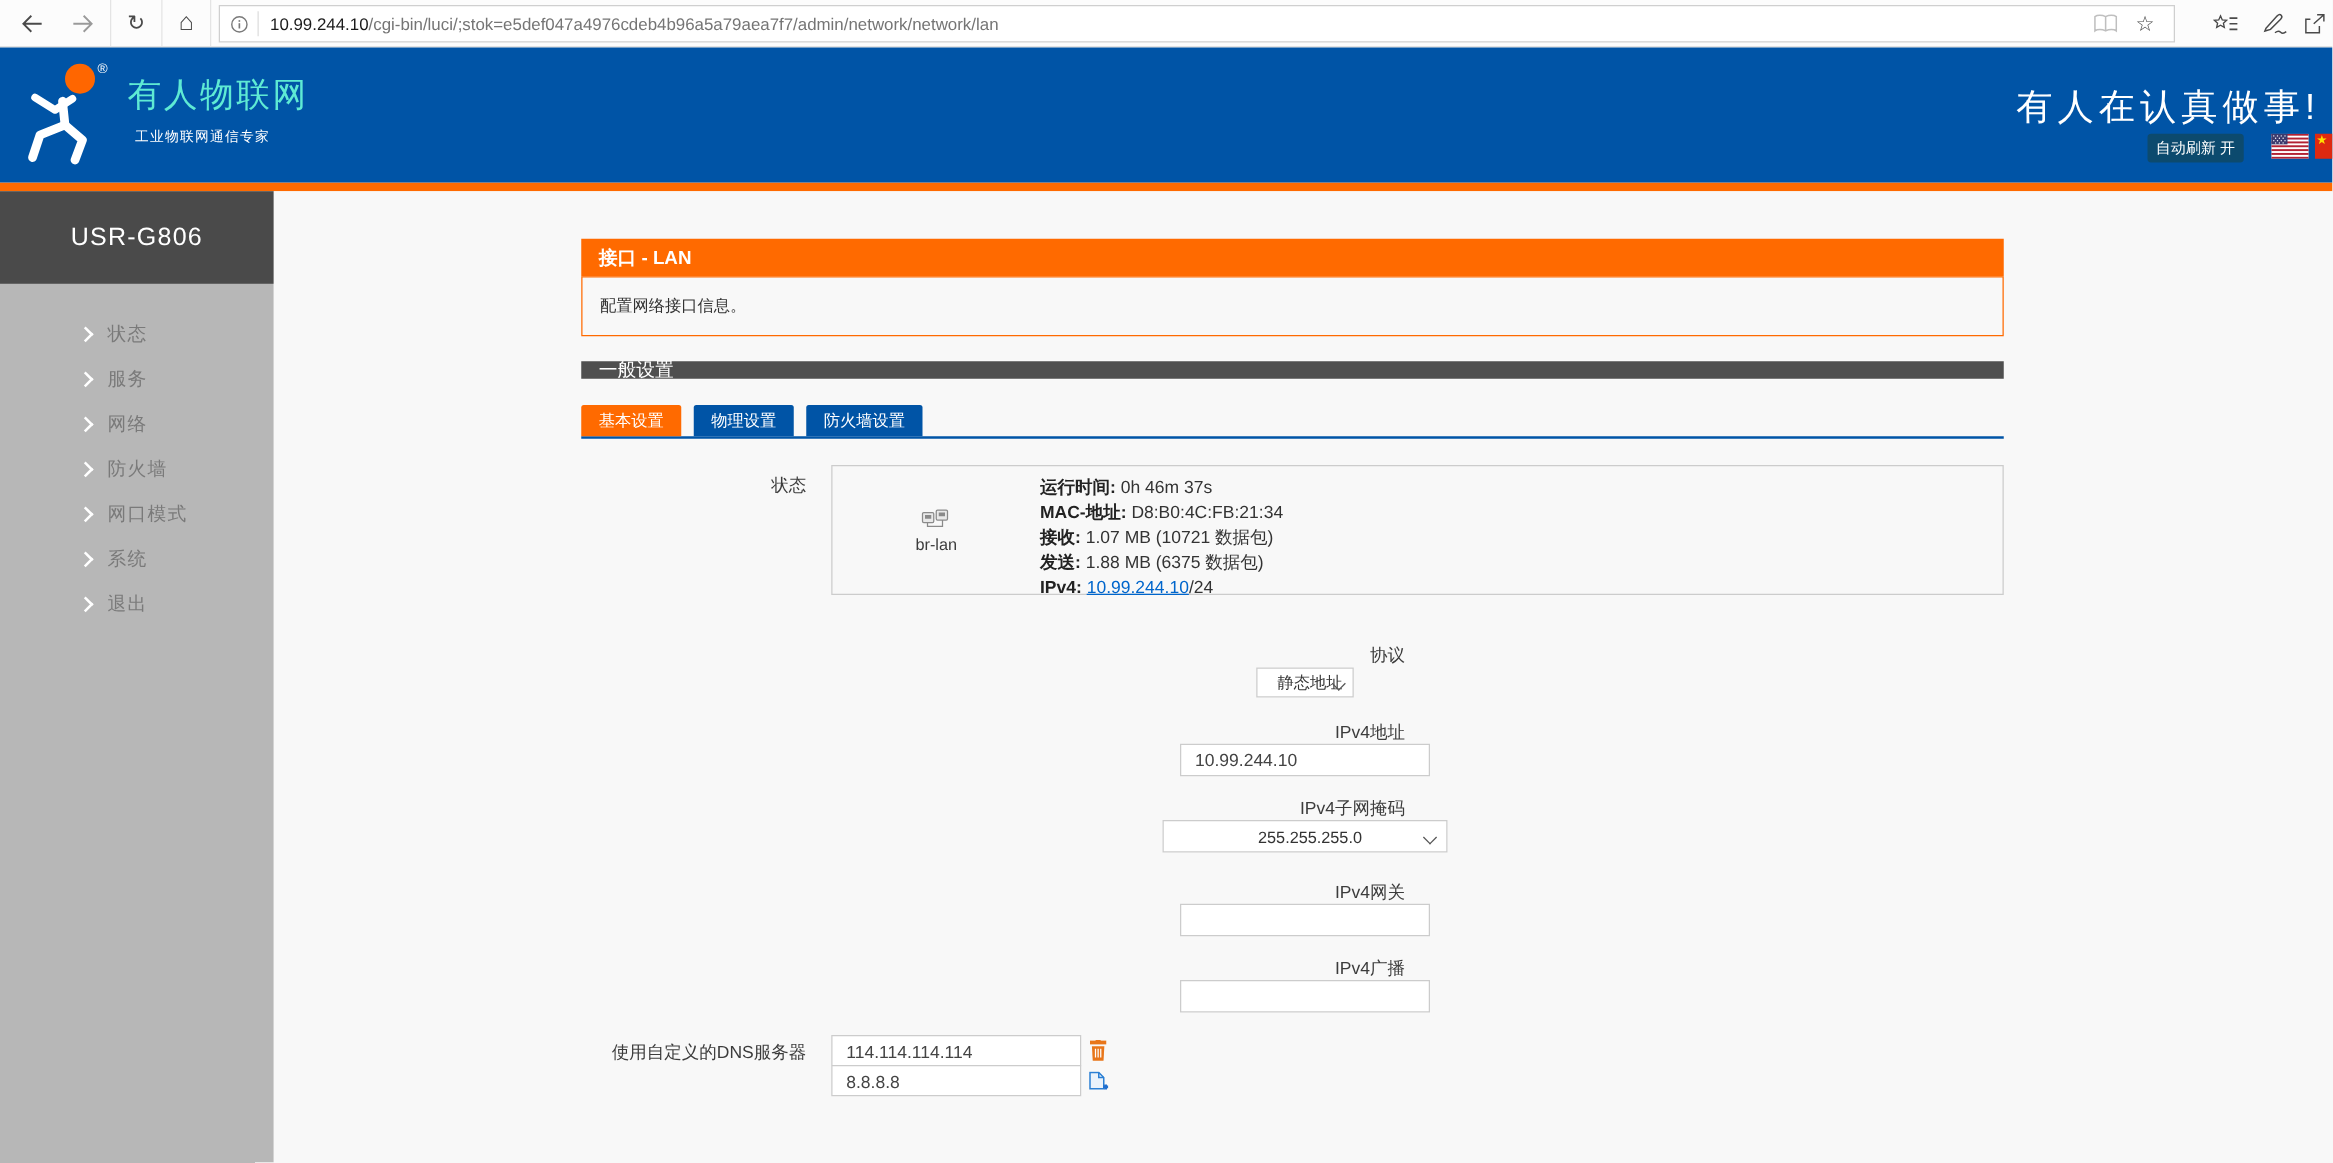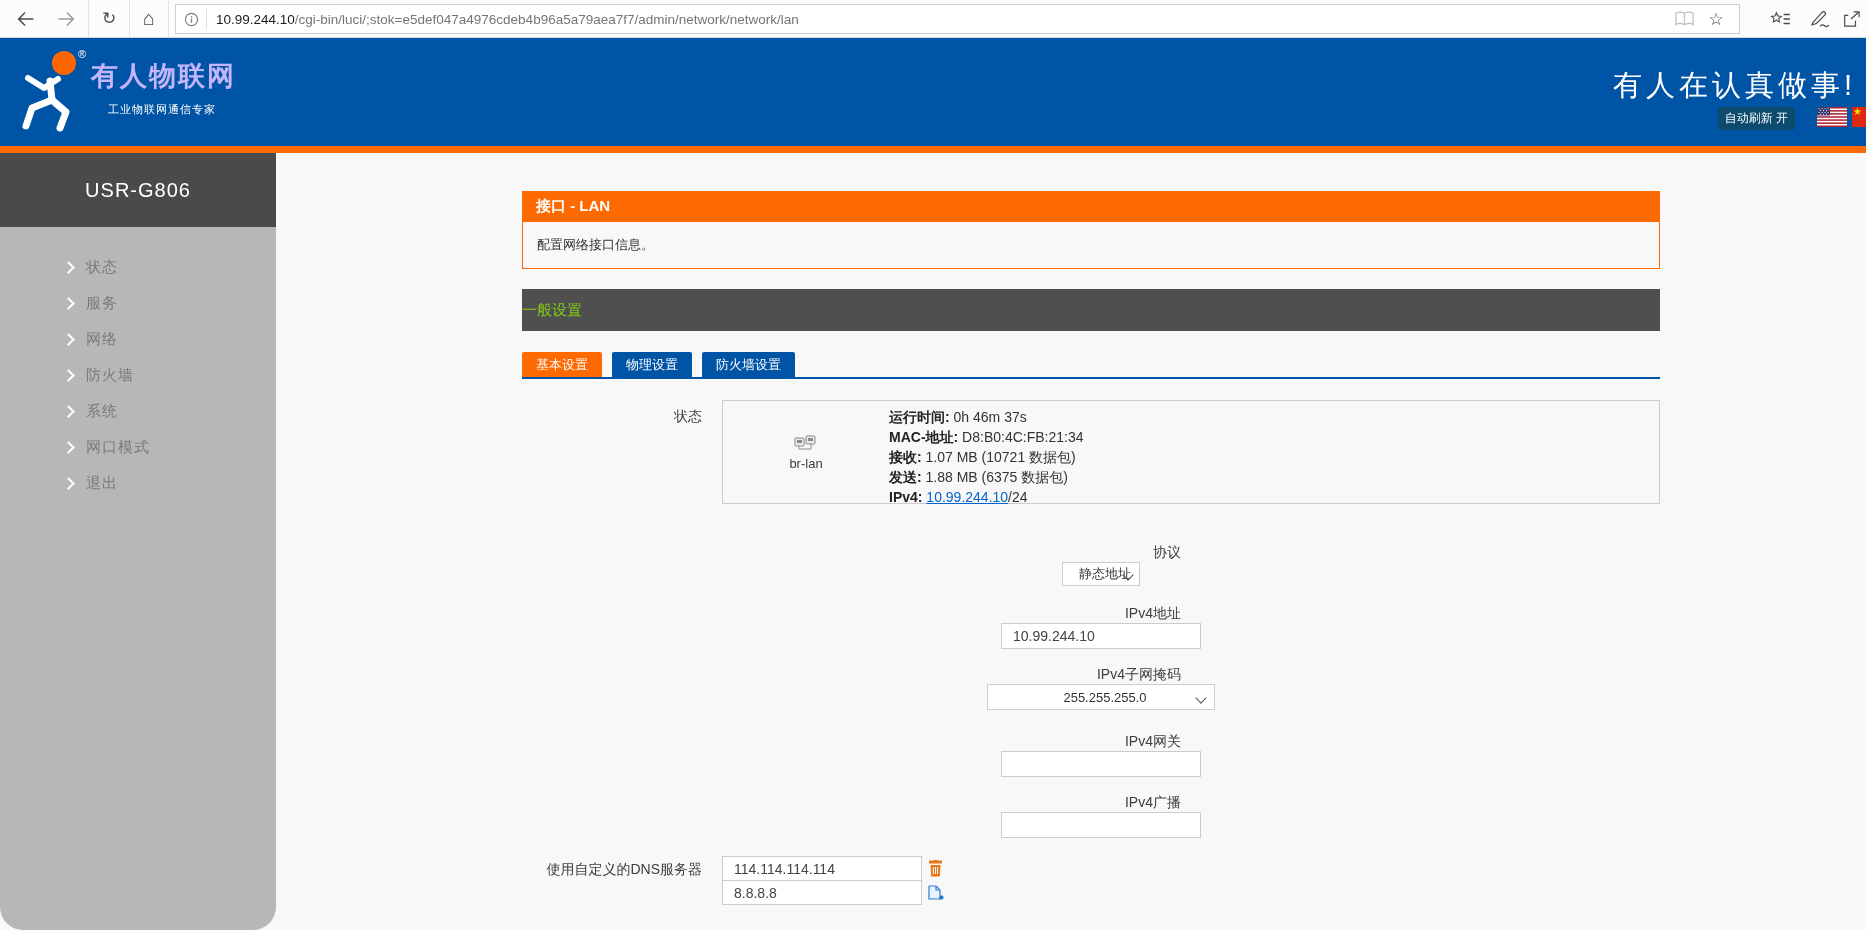--- a/index.html
+++ b/index.html
@@ -16,42 +16,42 @@
   .addr-field{ position:absolute; left:175px; top:4px; width:1565px; height:30px; background:#fff; border:1px solid #cfcfcf; display:flex; align-items:center; padding:0 8px; }
   .addr-sep{ width:1px; height:20px; background:#ddd; margin:0 9px 0 7px; }
   .url{ font-size:13.5px; white-space:nowrap; overflow:hidden; }
   .url .dom{ color:#1b1b1b; }
   .url .path{ color:#757575; }
   .addr-spacer{ flex:1; }
   .tool-icon{ display:flex; align-items:center; justify-content:center; cursor:pointer; }
   
   .site-header{ position:relative; height:108px; background:#0054a6; }
   .logo{ position:absolute; left:14px; top:10px; }
-  .brand-name{ position:absolute; left:91px; top:20px; color:#c4b5fd; font-size:27px; font-weight:bold; letter-spacing:2px; }
+  .brand-name{ position:absolute; left:102px; top:20px; color:#5eead4; font-size:27px; font-weight:normal; letter-spacing:2px; }
   .brand-tagline{ position:absolute; left:108px; top:64px; color:#fff; font-size:11px; letter-spacing:1px; }
   .slogan{ position:absolute; right:10px; top:28px; color:#fff; font-size:29px; letter-spacing:4px; }
   .auto-refresh{ position:absolute; right:71px; top:69px; background:#0c4a6e; color:#fff; font-size:12px; padding:3px 7px; border-radius:3px; cursor:pointer; }
   .flag-us{ position:absolute; right:19px; top:69px; cursor:pointer; }
   .flag-cn{ position:absolute; right:0; top:69px; width:14px; height:20px; background:#de2910; cursor:pointer; overflow:hidden; }
   .flag-cn span{ position:absolute; left:1px; top:-1px; color:#ffde00; font-size:10px; }
   .orange-strip{ height:7px; background:#ff6a00; }
   
   .layout{ display:flex; height:777px; }
-  .sidebar{ width:276px; background:#b7b7b7; flex-shrink:0;border-radius:23px; }
+  .sidebar{ width:219px; background:#b7b7b7; flex-shrink:0; }
   .sidebar-device{ height:74px; background:#4a4a4a; color:#fff; font-size:20px; letter-spacing:1px; display:flex; align-items:center; justify-content:center; }
   .menu{ padding-top:22px; }
   .menu-item{ height:36px; display:flex; align-items:center; padding-left:64px; cursor:pointer; }
   .chev{ width:9px; height:9px; border-top:2px solid #fff; border-right:2px solid #fff; transform:rotate(45deg); margin-right:13px; flex-shrink:0; }
   .menu-label{ color:#7a7a7a; font-size:15px; letter-spacing:1px; }
   .content{ flex:1; background:#f8f8f8; }
   .panel{ width:1138px; margin-left:246px; }
   
   .page-title-bar{ margin-top:38px; height:30px; background:#ff6a00; color:#fff; font-size:15px; font-weight:bold; display:flex; align-items:center; padding-left:14px; }
   .page-desc{ height:48px; border:1px solid #ff6a00; display:flex; align-items:center; padding-left:14px; font-size:13px; color:#333; }
-  .section-bar{ height:42px; background:#4f4f4f; color:#84cc16; font-size:15px; display:flex; align-items:center; }
+  .section-bar{ height:14px; background:#4f4f4f; color:#ffffff; font-size:15px; display:flex; align-items:center; padding-left:14px; }
   .section-general{ margin-top:20px; }
   .section-dhcp{ margin-top:87px; }
   .tabs{ margin-top:21px; height:27px; border-bottom:2px solid #0054a6; display:flex; }
   .tab{ height:25px; line-height:25px; padding:0 14px; margin-right:10px; background:#0054a6; color:#fff; font-size:13px; border-radius:2px 2px 0 0; cursor:pointer; }
   .tab.active{ background:#ff6a00; }
   
   .form-row{ display:flex; }
   .label-col{ width:180px; text-align:right; font-size:14px; color:#3c3c3c; flex-shrink:0; }
   .field-col{ margin-left:20px; }
   .row-status{ margin-top:21px; }
@@ -208,25 +208,25 @@
       <div class="menu-item">
           <span class="chev"></span>
           <span class="menu-label">网络</span>
         </div>
       <div class="menu-item">
           <span class="chev"></span>
           <span class="menu-label">防火墙</span>
         </div>
       <div class="menu-item">
           <span class="chev"></span>
+          <span class="menu-label">网口模式</span>
+        </div>
+      <div class="menu-item">
+          <span class="chev"></span>
           <span class="menu-label">系统</span>
-        </div>
-      <div class="menu-item">
-          <span class="chev"></span>
-          <span class="menu-label">网口模式</span>
         </div>
       <div class="menu-item">
           <span class="chev"></span>
           <span class="menu-label">退出</span>
         </div>
     </div>
   </div>
 
   <div class="content">
     <div class="panel">

